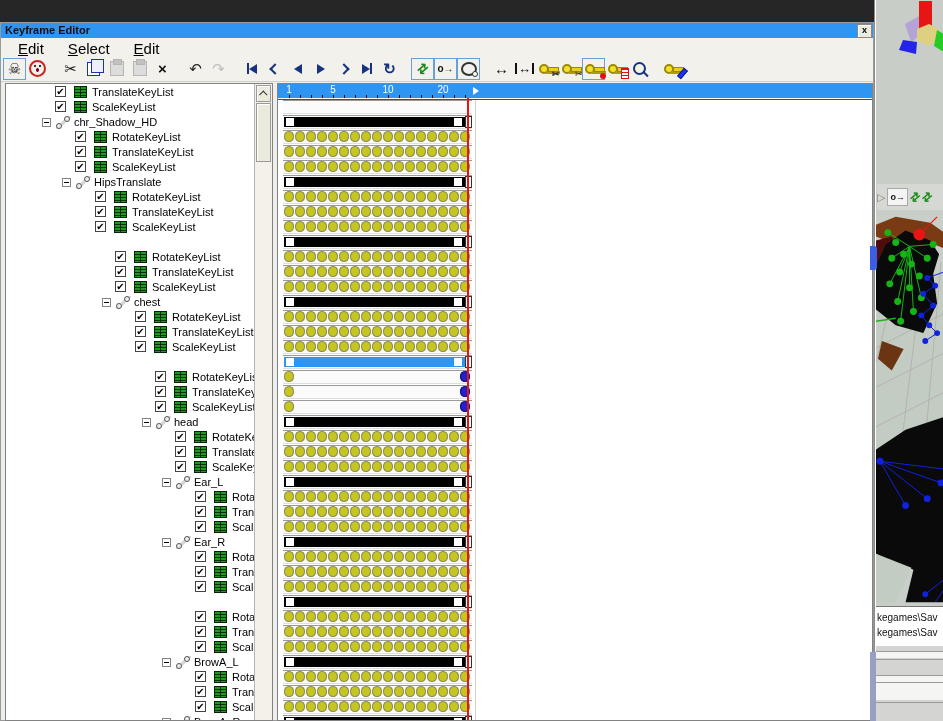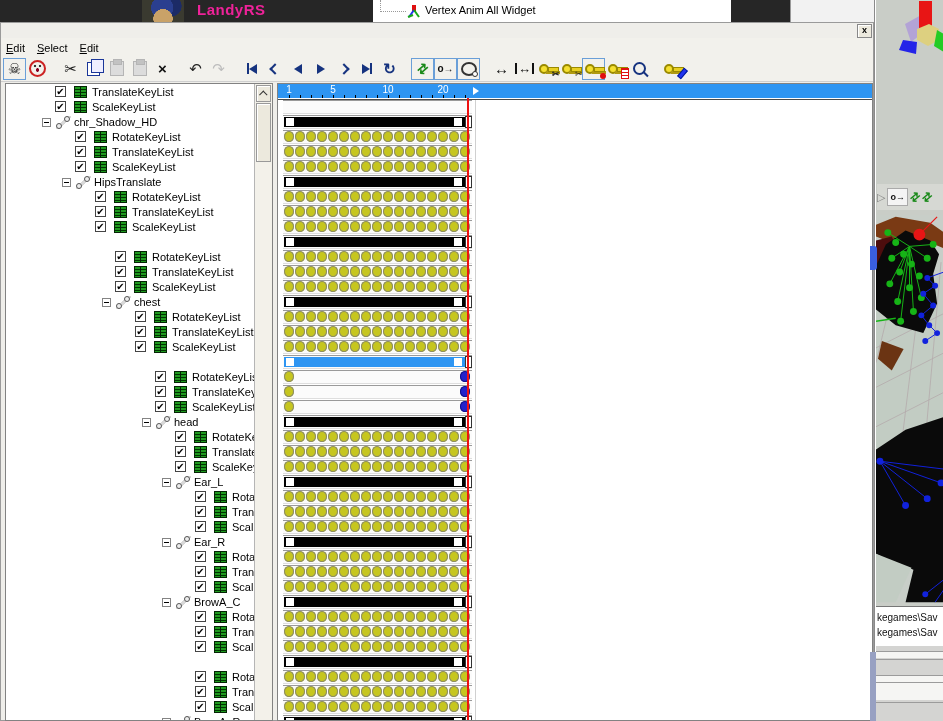--- a/index.html
+++ b/index.html
@@ -41,21 +41,21 @@
   #sliver-blue{left:870px;top:246px;width:7px;height:24px;background:#3a5fe0;border-radius:0 3px 3px 0;z-index:40;}
   #sliver-gray{left:870px;top:652px;width:6px;height:69px;background:#97a0c2;z-index:40;}
 
   
   #kfwin{left:0;top:22px;width:874px;height:699px;background:#efeeea;border:1px solid #9a9a9a;box-sizing:border-box;z-index:10;}
   #titlebar{left:1px;top:23px;width:872px;height:15px;background:var(--accent);}
   #title{left:4px;top:0px;font-size:11px;font-weight:bold;color:#091018;line-height:15px;}
   #closebtn{left:857px;top:24px;width:13px;height:12px;background:#ece9dd;border:1px solid #888;
      box-shadow:inset 1px 1px 0 #fff;font-size:9px;font-weight:bold;line-height:10px;text-align:center;color:#000;}
   #menubar{left:1px;top:38px;width:872px;height:18px;background:#f2f1ec;}
-  .menu-item{display:inline-block;padding:2px 7px 0 5px;font-size:11px;color:#000;}
+  .menu-item{display:inline-block;padding:2px 7px 0 17px;font-size:15px;color:#000;}
   .menu-item::first-letter{text-decoration:underline;}
   #toolbar{left:1px;top:56px;width:872px;height:26px;background:#f2f1ec;border-bottom:1px solid #cfcfcf;
      display:flex;align-items:center;padding-left:2px;box-sizing:border-box;}
 
   .ti{width:23px;height:22px;display:flex;align-items:center;justify-content:center;position:relative;flex:none;box-sizing:border-box;}
   .ti.boxed{border:1px solid #6a9fd8;}
   .tsep{width:10px;height:22px;flex:none;}
   .g{font-size:15px;line-height:1;color:#222;}
   .g.navy{color:#16337f;font-weight:bold;}
   .g.dis{color:#bdbdbd;}
@@ -136,36 +136,20 @@
   .handle{position:absolute;top:2px;width:8px;height:8px;background:#fff;}
   .endslot{position:absolute;right:0;top:0;width:7px;height:12px;background:#fff;border:1px solid #333;box-sizing:border-box;}
   #playhead{position:absolute;left:189px;top:14px;bottom:0;width:2px;background:var(--ph);z-index:30;}
   #rowsedge{position:absolute;left:197px;top:16px;bottom:0;width:1px;background:#d0d0d0;}
 </style>
 </head>
 <body>
 
 <div id="root" style="--accent: #2e95f2; --keyc: #c6c61f; --selkey: #2222cc; --ph: #ee1111; --magenta: #ee2299;">
 
-  <div class="abs" id="topstrip">
-    <div class="abs" id="avatar"></div>
-    <div class="abs" id="brand">LandyRS</div>
-    <div class="abs" id="bg-tab">
-      <div class="abs dotv"></div>
-      <div class="abs doth"></div>
-      <svg class="abs" style="left:34px;top:5px" width="14" height="13">
-        <rect x="5" y="0" width="4" height="6" fill="#e01010"></rect>
-        <path d="M7,5 L2,12" stroke="#2233ee" stroke-width="2" fill="none"></path>
-        <path d="M7,5 L12,12" stroke="#18a818" stroke-width="2" fill="none"></path>
-        <path d="M1,12 L6,10" stroke="#18a818" stroke-width="2" fill="none"></path>
-      </svg>
-      <div class="abs" id="bg-tab-label">Vertex Anim All Widget</div>
-    </div>
-    <div class="abs" id="bg-white2"></div>
-  </div>
 
   <div class="abs" id="rightstrip">
     <svg class="abs" id="gizmo" width="55" height="62">
       <polygon points="16,24 34,14 38,30 22,42" fill="#b3a3d6"></polygon>
       <rect x="30" y="1" width="13" height="28" fill="#e81515"></rect>
       <polygon points="28,29 40,24 50,29 50,40 39,46 28,40" fill="#ddd080"></polygon>
       <polygon points="14,40 28,42 27,54 10,50" fill="#2424e8"></polygon>
       <polygon points="48,30 55,34 55,52 45,46" fill="#24cc24"></polygon>
     </svg>
     <div class="abs" id="rtoolbar">
@@ -273,20 +257,23 @@
       <div class="rwhite" style="top:30px;height:24px;"></div>
       <div class="rline" style="top:29px;"></div>
       <div class="rline" style="top:36px;"></div>
       <div class="rline" style="top:56px;"></div>
     </div>
   </div>
   <div class="abs" id="sliver-blue"></div>
   <div class="abs" id="sliver-gray"></div>
 
   <div class="abs" id="kfwin"></div>
+  <div class="abs" id="titlebar" style="z-index:11">
+    <span class="abs" id="title">Keyframe Editor</span>
+  </div>
   <div class="abs" id="closebtn" style="z-index:12">x</div>
   <div class="abs" id="menubar" style="z-index:11"><span class="menu-item">Edit</span><span class="menu-item">Select</span><span class="menu-item">Edit</span></div>
   <div class="abs" id="toolbar" style="z-index:11">
       <span class="ti boxed">
         <span class="g">☠</span>
       </span>
       <span class="ti">
         <span class="redskull"></span>
       </span>
       <span class="tsep"></span>
@@ -539,39 +526,39 @@
         <div class="trow" style="top: 481px;">
           <span class="cb" style="left: 189px;">✔</span>
           <span class="film" style="left: 208px;"></span>
           <span class="tlabel" style="left: 226px;">TranslateKeyList</span>
         </div>
         <div class="trow" style="top: 496px;">
           <span class="cb" style="left: 189px;">✔</span>
           <span class="film" style="left: 208px;"></span>
           <span class="tlabel" style="left: 226px;">ScaleKeyList</span>
         </div>
-        <div class="trow" style="top: 511px;">
-          <span class="expand" style="left: 156px;"></span>
-          <span class="bone" style="left: 170px;"></span>
-          <span class="tlabel" style="left: 188px;">BrowA_C</span>
-        </div>
         <div class="trow" style="top: 526px;">
           <span class="cb" style="left: 189px;">✔</span>
           <span class="film" style="left: 208px;"></span>
           <span class="tlabel" style="left: 226px;">RotateKeyList</span>
         </div>
         <div class="trow" style="top: 541px;">
           <span class="cb" style="left: 189px;">✔</span>
           <span class="film" style="left: 208px;"></span>
           <span class="tlabel" style="left: 226px;">TranslateKeyList</span>
         </div>
         <div class="trow" style="top: 556px;">
           <span class="cb" style="left: 189px;">✔</span>
           <span class="film" style="left: 208px;"></span>
           <span class="tlabel" style="left: 226px;">ScaleKeyList</span>
+        </div>
+        <div class="trow" style="top: 571px;">
+          <span class="expand" style="left: 156px;"></span>
+          <span class="bone" style="left: 170px;"></span>
+          <span class="tlabel" style="left: 188px;">BrowA_L</span>
         </div>
         <div class="trow" style="top: 586px;">
           <span class="cb" style="left: 189px;">✔</span>
           <span class="film" style="left: 208px;"></span>
           <span class="tlabel" style="left: 226px;">RotateKeyList</span>
         </div>
         <div class="trow" style="top: 601px;">
           <span class="cb" style="left: 189px;">✔</span>
           <span class="film" style="left: 208px;"></span>
           <span class="tlabel" style="left: 226px;">TranslateKeyList</span>

